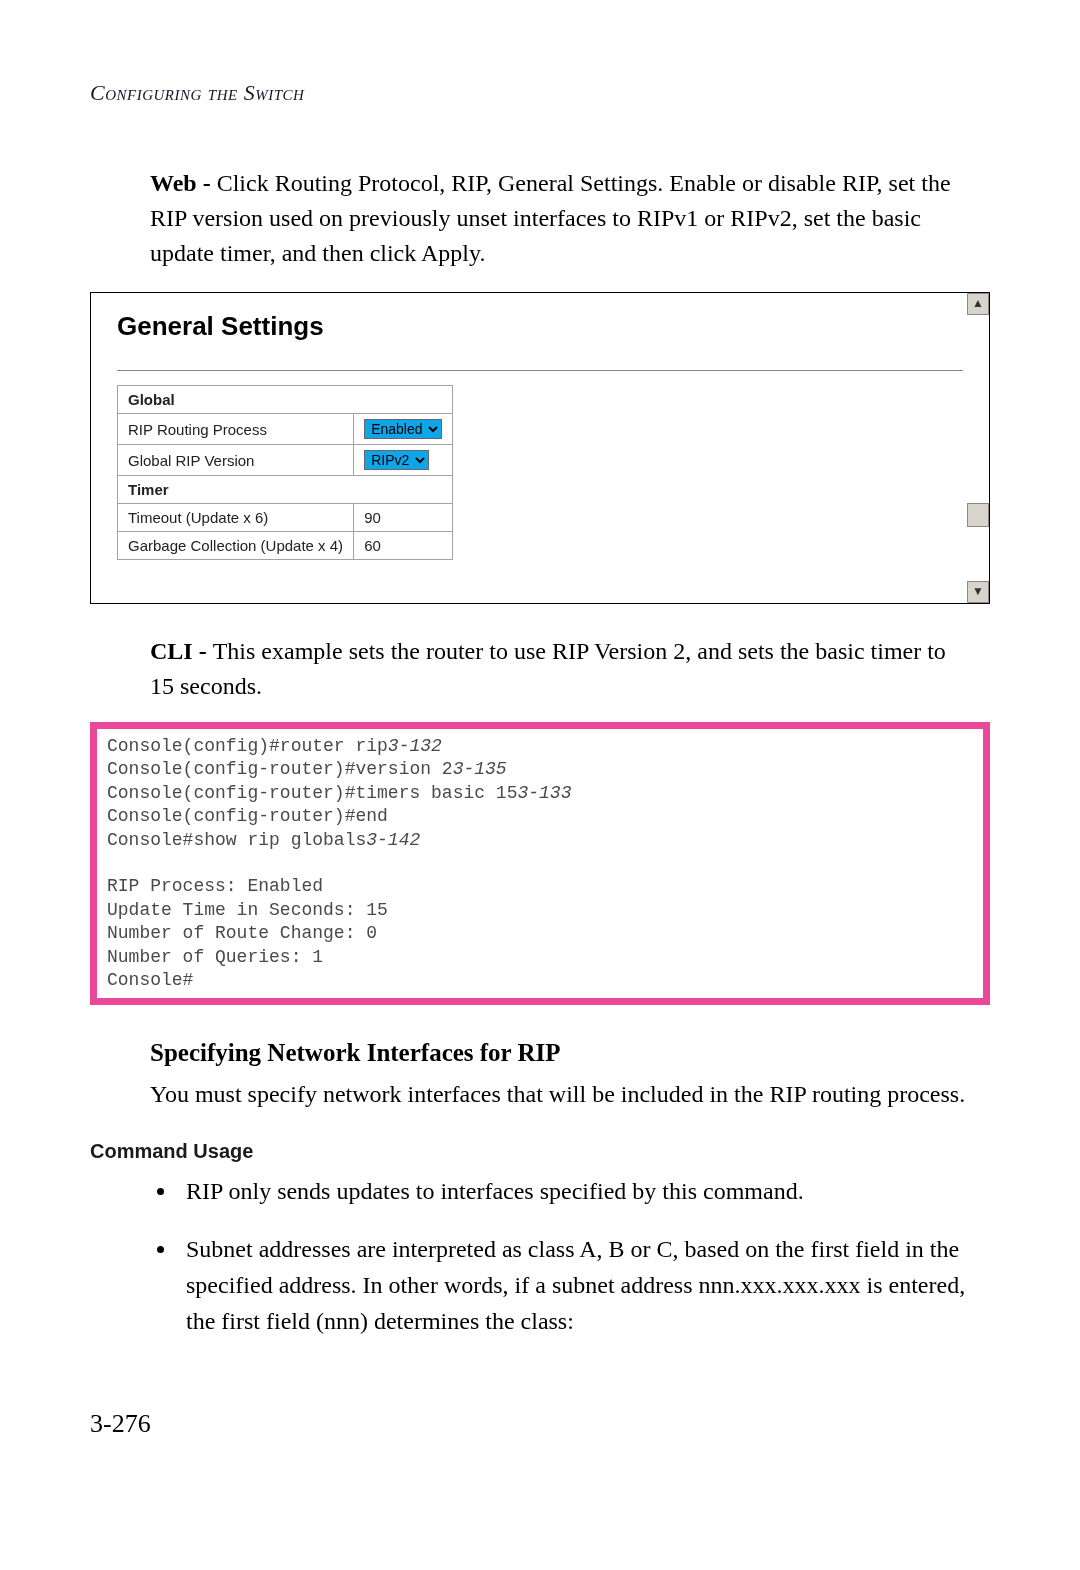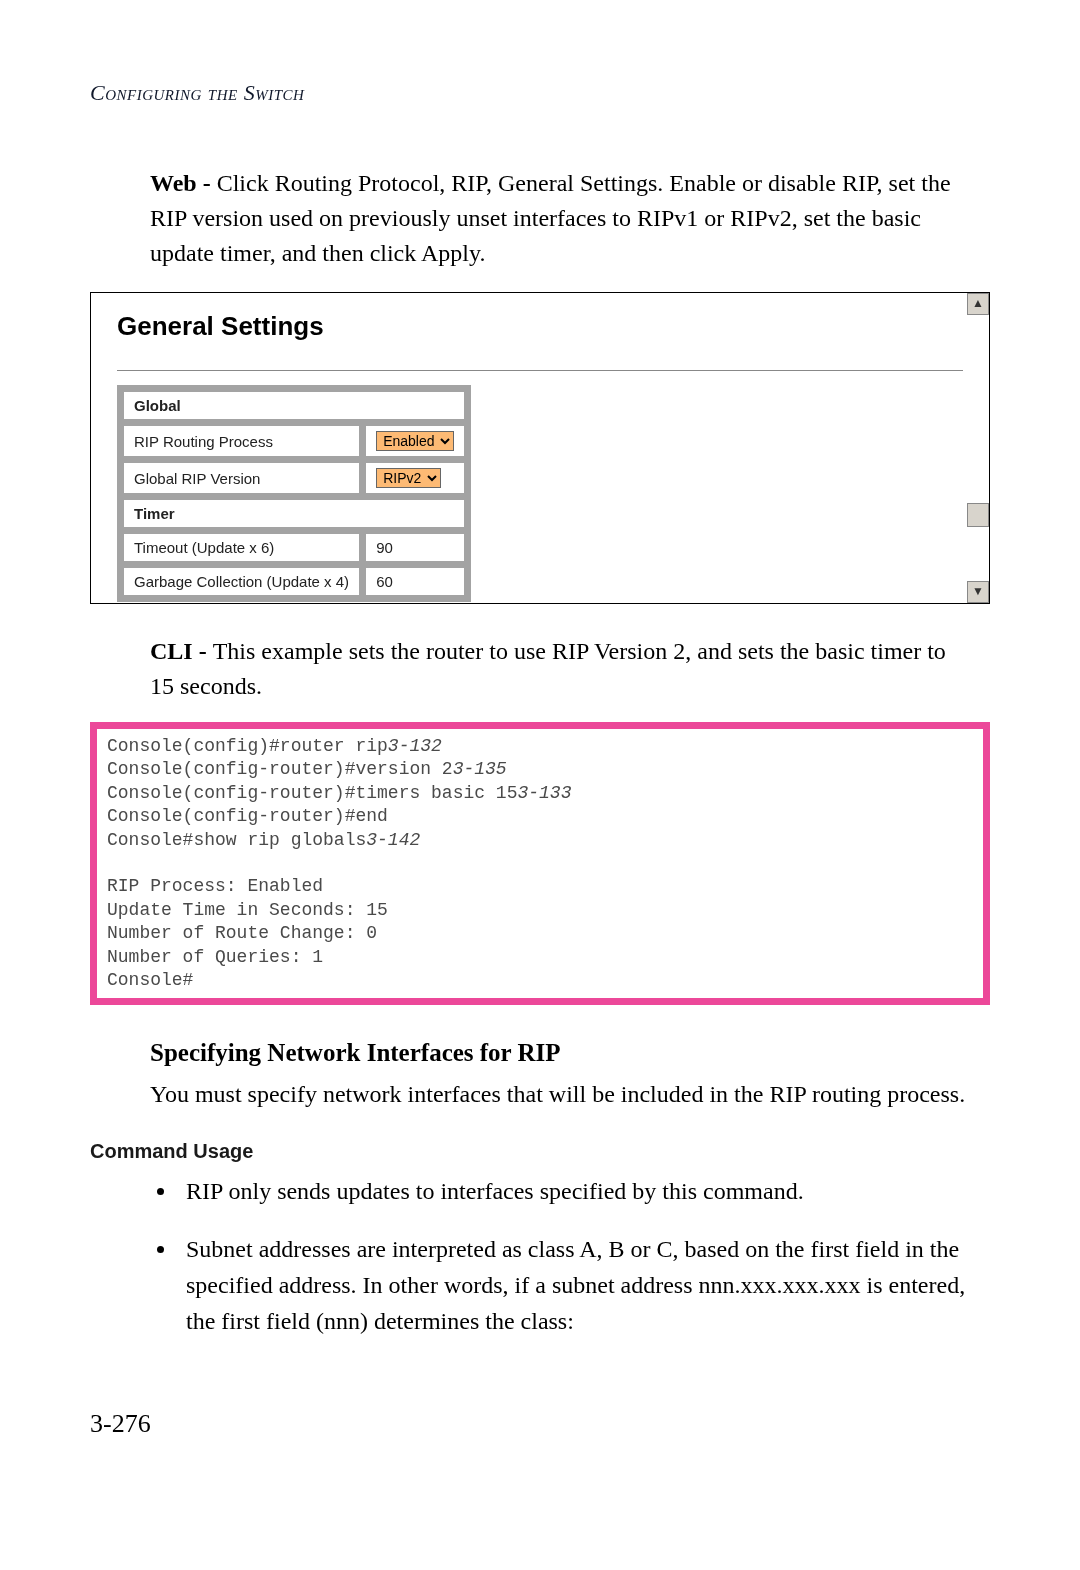--- a/index.html
+++ b/index.html
@@ -55,38 +55,38 @@
     border: none;
     border-top: 1px solid #888;
     margin: 0 0 14px 0;
   }
   table.settings {
     border-collapse: collapse;
     font-size: 15px;
     color: #222;
   }
   table.settings td, table.settings th {
-    border: 7px solid #a3a3a3;
+    border: 1px solid #a3a3a3;
     padding: 5px 10px;
     text-align: left;
     vertical-align: middle;
     background: #fff;
   }
   table.settings th {
     font-weight: bold;
     background: #fff;
   }
   table.settings th.section {
     font-weight: bold;
   }
   select.gui, input.gui {
     font-family: Arial, sans-serif;
     font-size: 14px;
     border: 1px solid #666;
-    background: #fdba74;
+    background: #0ea5e9;
     height: 20px;
     padding: 0 2px;
   }
   input.gui { width: 48px; }
   .scroll-up, .scroll-dn {
     position: absolute;
     right: 0;
     width: 20px;
     height: 20px;
     background: #d8d4cc;

